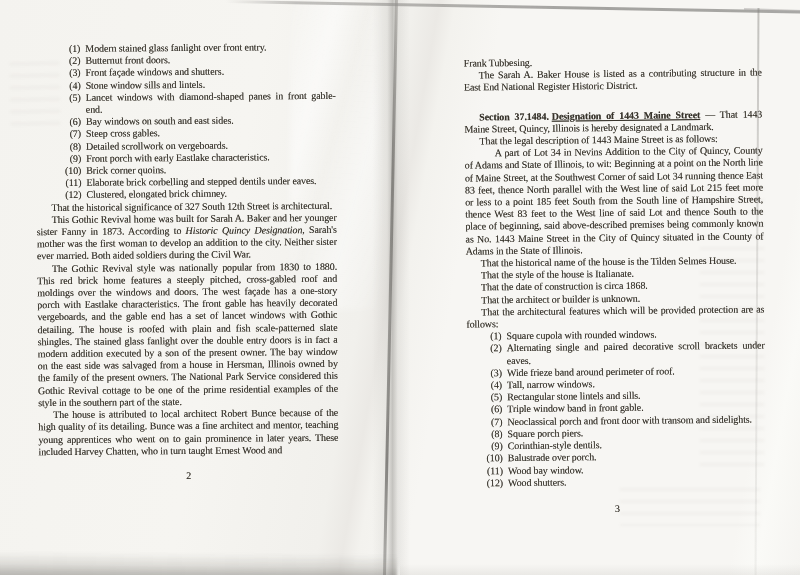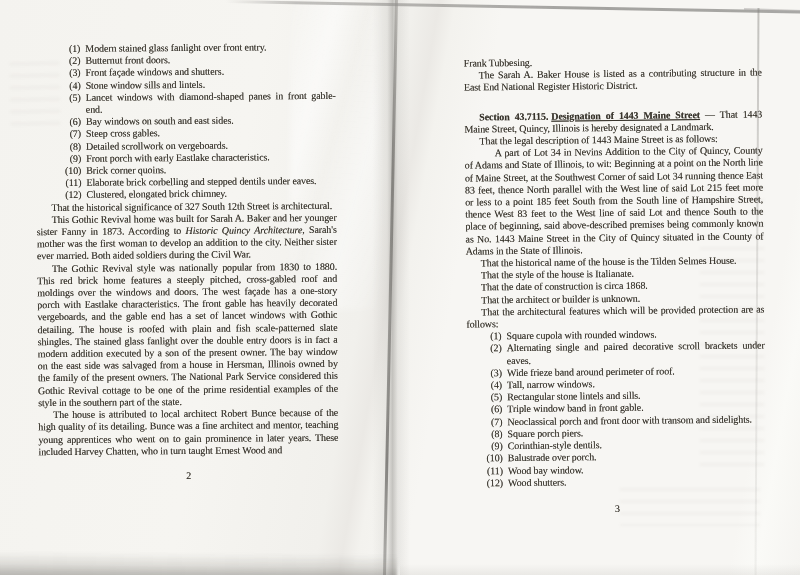--- a/index.html
+++ b/index.html
@@ -158,30 +158,30 @@
       <div class="feature-row">
           <span class="feature-num">(11)</span>
           <span class="feature-text">Elaborate brick corbelling and stepped dentils under eaves.</span>
         </div>
       <div class="feature-row">
           <span class="feature-num">(12)</span>
           <span class="feature-text">Clustered, elongated brick chimney.</span>
         </div>
     </div>
     <p>That the historical significance of 327 South 12th Street is architectural.</p>
-    <p><span>This Gothic Revival home was built for Sarah A. Baker and her younger sister Fanny in 1873. According to </span><i>Historic Quincy Architecture</i><span>, Sarah's mother was the first woman to develop an addition to the city. Neither sister ever married. Both aided soldiers during the Civil War.</span></p>
+    <p><span>This Gothic Revival home was built for Sarah A. Baker and her younger sister Fanny in 1873. According to </span><i>Historic Quincy Designation</i><span>, Sarah's mother was the first woman to develop an addition to the city. Neither sister ever married. Both aided soldiers during the Civil War.</span></p>
     <p>The Gothic Revival style was nationally popular from 1830 to 1880. This red brick home features a steeply pitched, cross-gabled roof and moldings over the windows and doors. The west façade has a one-story porch with Eastlake characteristics. The front gable has heavily decorated vergeboards, and the gable end has a set of lancet windows with Gothic detailing. The house is roofed with plain and fish scale-patterned slate shingles. The stained glass fanlight over the double entry doors is in fact a modern addition executed by a son of the present owner. The bay window on the east side was salvaged from a house in Hersman, Illinois owned by the family of the present owners. The National Park Service considered this Gothic Revival cottage to be one of the prime residential examples of the style in the southern part of the state.</p>
     <p>The house is attributed to local architect Robert Bunce because of the high quality of its detailing. Bunce was a fine architect and mentor, teaching young apprentices who went on to gain prominence in later years. These included Harvey Chatten, who in turn taught Ernest Wood and</p>
     <p class="page-num">2</p>
   </div>
 
   <div class="textblock page-right-text">
     <p class="noindent">Frank Tubbesing.</p>
     <p>The Sarah A. Baker House is listed as a contributing structure in the East End National Register Historic District.</p>
-    <p class="section-para"><span class="section-label">Section 43.7115.</span><span class="section-title">Designation of 1443 Maine Street</span> <span>— That 1443 Maine Street, Quincy, Illinois is hereby designated a Landmark.</span></p>
+    <p class="section-para"><span class="section-label">Section 37.1484.</span><span class="section-title">Designation of 1443 Maine Street</span> <span>— That 1443 Maine Street, Quincy, Illinois is hereby designated a Landmark.</span></p>
     <p>That the legal description of 1443 Maine Street is as follows:</p>
     <p class="legal-para">A part of Lot 34 in Nevins Addition to the City of Quincy, County of Adams and State of Illinois, to wit: Beginning at a point on the North line of Maine Street, at the Southwest Corner of said Lot 34 running thence East 83 feet, thence North parallel with the West line of said Lot 215 feet more or less to a point 185 feet South from the South line of Hampshire Street, thence West 83 feet to the West line of said Lot and thence South to the place of beginning, said above-described premises being commonly known as No. 1443 Maine Street in the City of Quincy situated in the County of Adams in the State of Illinois.</p>
     <p>That the historical name of the house is the Tilden Selmes House.</p>
     <p>That the style of the house is Italianate.</p>
     <p>That the date of construction is circa 1868.</p>
     <p>That the architect or builder is unknown.</p>
     <p>That the architectural features which will be provided protection are as follows:</p>
     <div class="features features-right">
       <div class="feature-row">
           <span class="feature-num">(1)</span>

